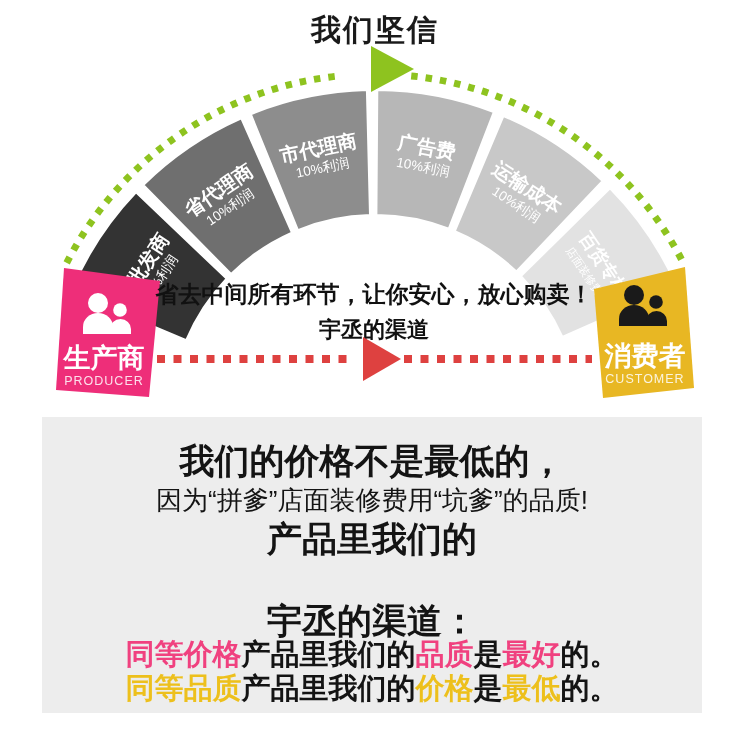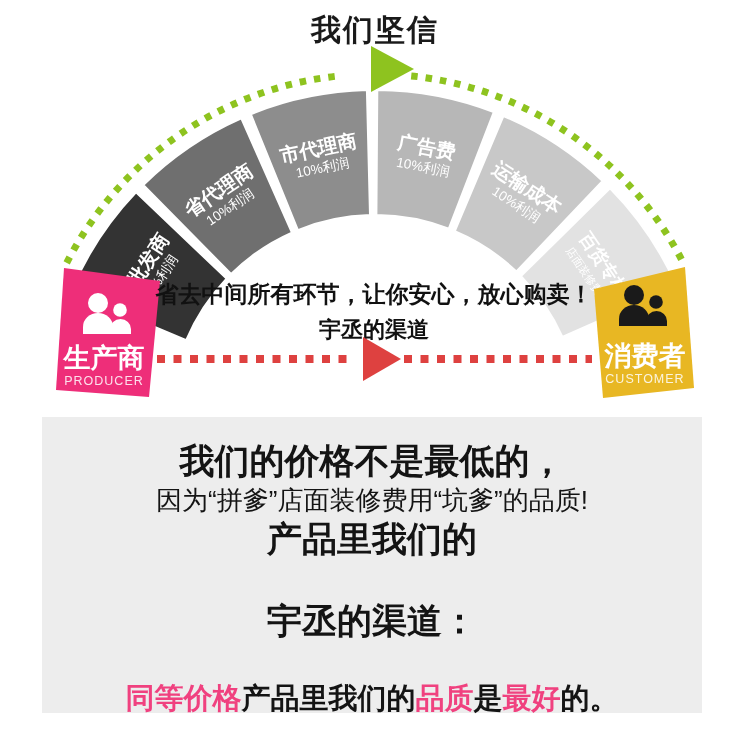--- a/index.html
+++ b/index.html
@@ -20,21 +20,21 @@
   .bottom-panel{position:absolute;left:42px;top:417px;width:660px;height:296px;background:#ededed;}
   .bl{position:absolute;left:0;right:0;text-align:center;color:#141414;white-space:nowrap;line-height:1.05;}
   .bl.h{font-weight:900;font-size:35px;}
   .bl.sub{font-weight:500;font-size:26px;}
   .bl.belief{font-weight:800;font-size:29px;}
   #price-heading{top:26px;}
   #price-subline{top:70px;}
   #promise-heading{top:104px;}
   #promise-subline{top:150px;}
   #belief-heading{top:186px;}
-  #belief-1{top:222px;margin-top:44px;}
+  #belief-1{top:222px;}
   #belief-2{top:256px;}
 </style>
 </head>
 <body>
 
 <div class="stage">
 
   <div class="top-title">我们坚信</div>
 
   <svg id="arch" width="750" height="418" viewBox="0 0 750 418">
@@ -111,14 +111,15 @@
       <polygon points="363,337 363,381 401,359" fill="#de4140"></polygon>
     </g>
   </svg>
 
   <div class="bottom-panel">
     <div id="price-heading" class="bl h">我们的价格不是最低的，</div>
     <div id="price-subline" class="bl sub">因为“拼爹”店面装修费用“坑爹”的品质!</div>
     <div id="promise-heading" class="bl h">产品里我们的</div>
     <div id="belief-heading" class="bl h">宇丞的渠道：</div>
     <div id="belief-1" class="bl belief"><span style="color: rgb(240, 65, 127);">同等价格</span><span style="color: rgb(20, 20, 20);">产品里我们的</span><span style="color: rgb(240, 65, 127);">品质</span><span style="color: rgb(20, 20, 20);">是</span><span style="color: rgb(240, 65, 127);">最好</span><span style="color: rgb(20, 20, 20);">的。</span></div>
+    <div id="belief-2" class="bl belief"><span style="color: rgb(237, 192, 28);">同等品质</span><span style="color: rgb(20, 20, 20);">产品里我们的</span><span style="color: rgb(237, 192, 28);">价格</span><span style="color: rgb(20, 20, 20);">是</span><span style="color: rgb(237, 192, 28);">最低</span><span style="color: rgb(20, 20, 20);">的。</span></div>
   </div>
 </div>
 
 </body></html>

